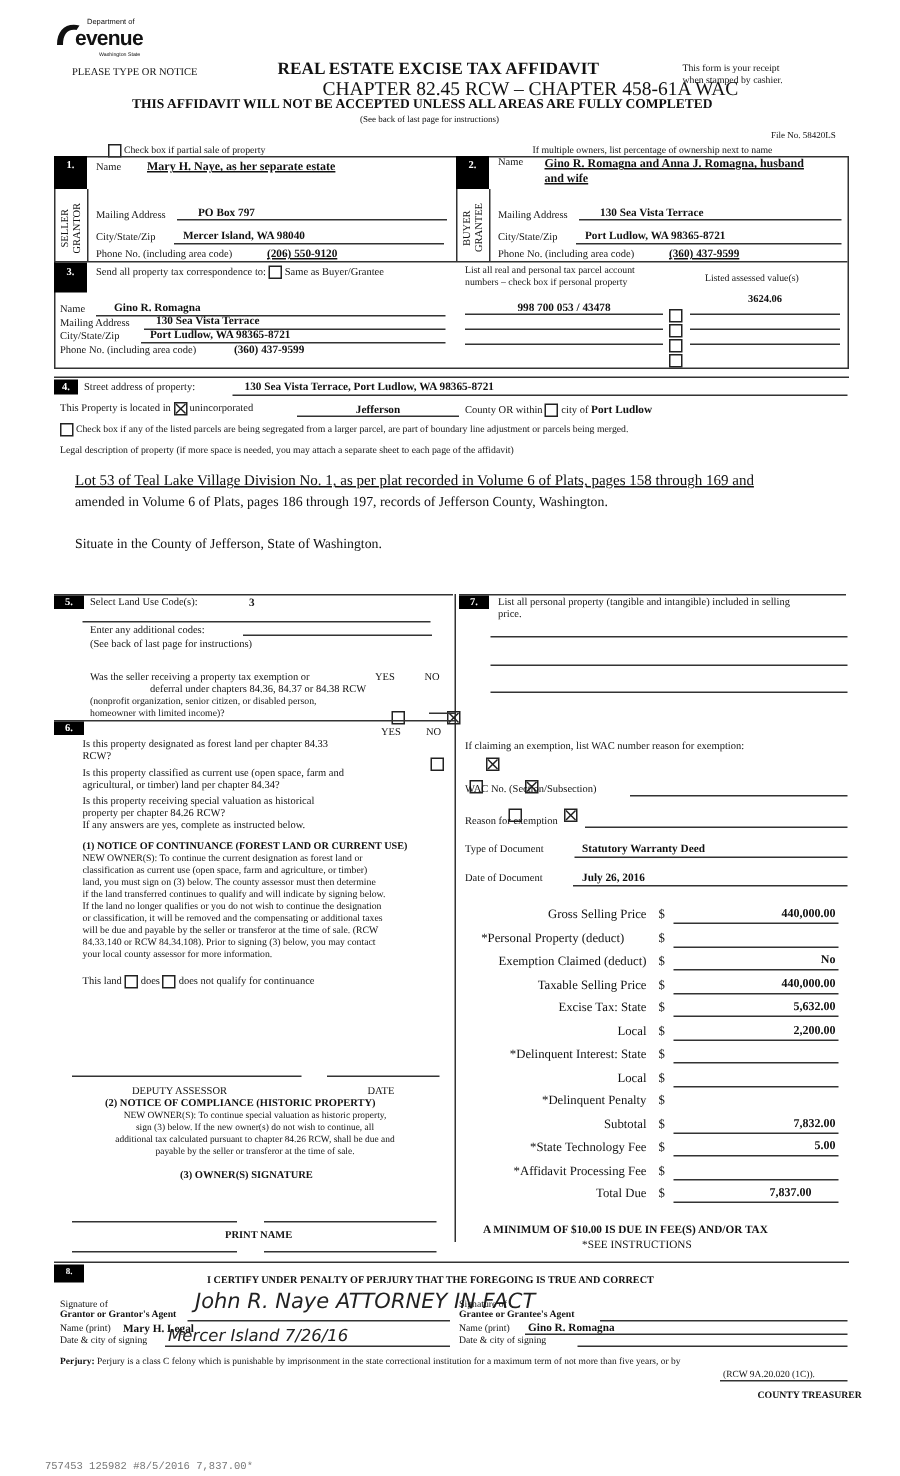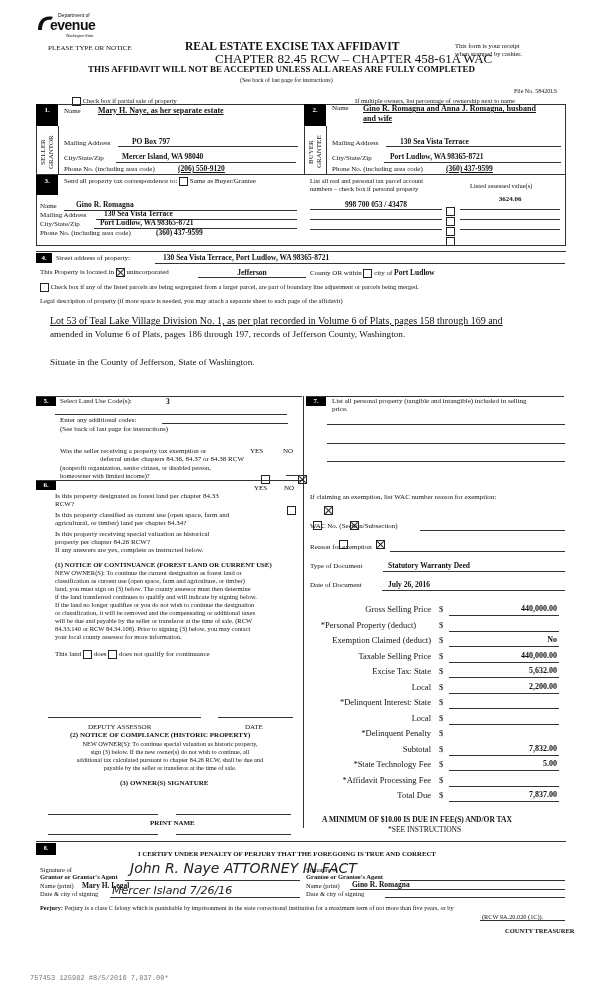--- a/index.html
+++ b/index.html
@@ -333,21 +333,21 @@
     </div>
     <div class="abs" style="left: 306px; top: 775px; width: 260px; height: 14px;">
       <div class="abs right" style="left:0;top:0;width:125px;font-size:8.5px;white-space:nowrap;">*Affidavit Processing Fee</div>
       <div class="abs" style="left:133px;top:0;font-size:8.5px;">$</div>
       <div class="abs right tb" style="left:143px;top:0;width:108px;font-size:8px;"></div>
       <div class="abs uline" style="left:143px;top:11px;width:110px;"></div>
     </div>
     <div class="abs" style="left: 306px; top: 790px; width: 260px; height: 14px;">
       <div class="abs right" style="left:0;top:0;width:125px;font-size:8.5px;white-space:nowrap;">Total Due</div>
       <div class="abs" style="left:133px;top:0;font-size:8.5px;">$</div>
-      <div class="abs right tb" style="left:143px;top:0;width:108px;font-size:8px;">7,837.00</div>
+      <div class="abs right tb" style="left:127px;top:0;width:108px;font-size:8px;">7,837.00</div>
       <div class="abs uline" style="left:143px;top:11px;width:110px;"></div>
     </div>
   </div>
 
 <div class="abs tb" style="left:322px;top:815px;font-size:7.5px;">A MINIMUM OF $10.00 IS DUE IN FEE(S) AND/OR TAX</div>
 <div class="abs t" style="left:388px;top:825px;font-size:7.5px;">*SEE INSTRUCTIONS</div>
 
 
 <div class="hline" style="left:36px;top:841px;width:530px;"></div>
 <div class="abs num" style="left:36px;top:843px;width:20px;height:12px;line-height:10px;font-size:6px;">8.</div>

